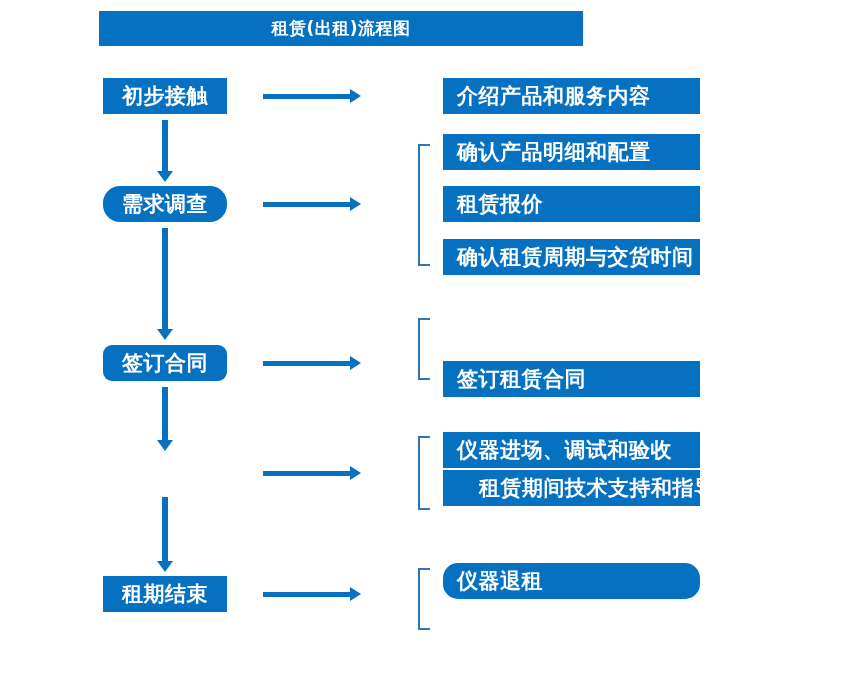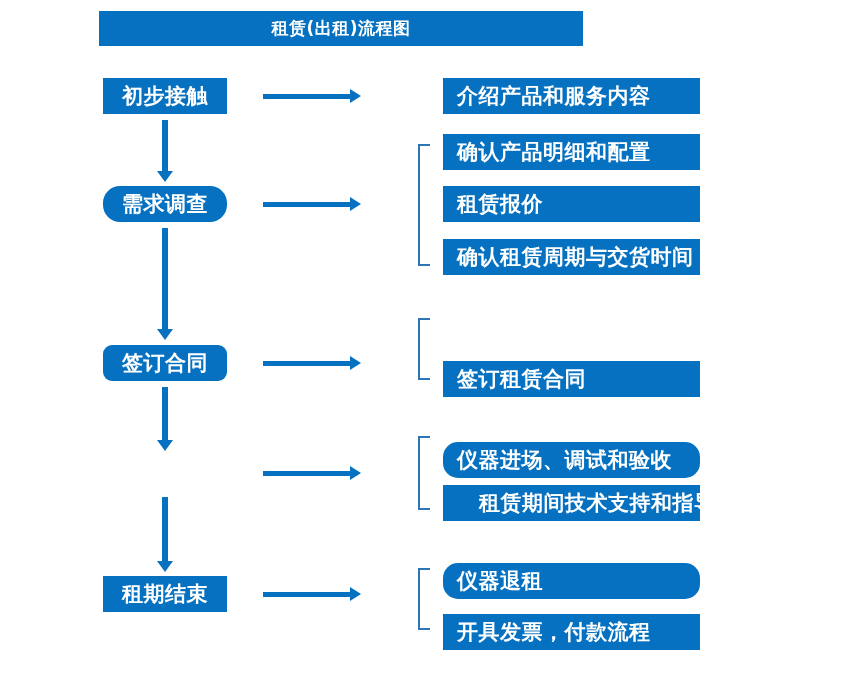--- a/index.html
+++ b/index.html
@@ -192,21 +192,20 @@
 
   <div class="node detail" style="top:134px;">确认产品明细和配置</div>
 
   <div class="node detail" style="top:186px;">租赁报价</div>
 
   <div class="node detail" style="top:239px;">确认租赁周期与交货时间</div>
 
   <div class="node detail" style="top:313px;margin-top:48px;">签订租赁合同</div>
 
 
-  <div class="node detail" style="top:442px;border-radius:15px;">仪器进场、调试和验收</div>
-
-  <div class="node detail" style="top:485px;padding-left:36px;">租赁期间技术支持和指导</div>
+  <div class="node detail" style="top:432px;">仪器进场、调试和验收</div>
+
+  <div class="node detail" style="top:470px;padding-left:36px;">租赁期间技术支持和指导</div>
 
   <div class="node detail" style="top:563px;border-radius:15px;">仪器退租</div>
 
-  <div class="node detail" style="top:614px;">开具发票，付款流程</div>
 
 </div>
 
 </body></html>

